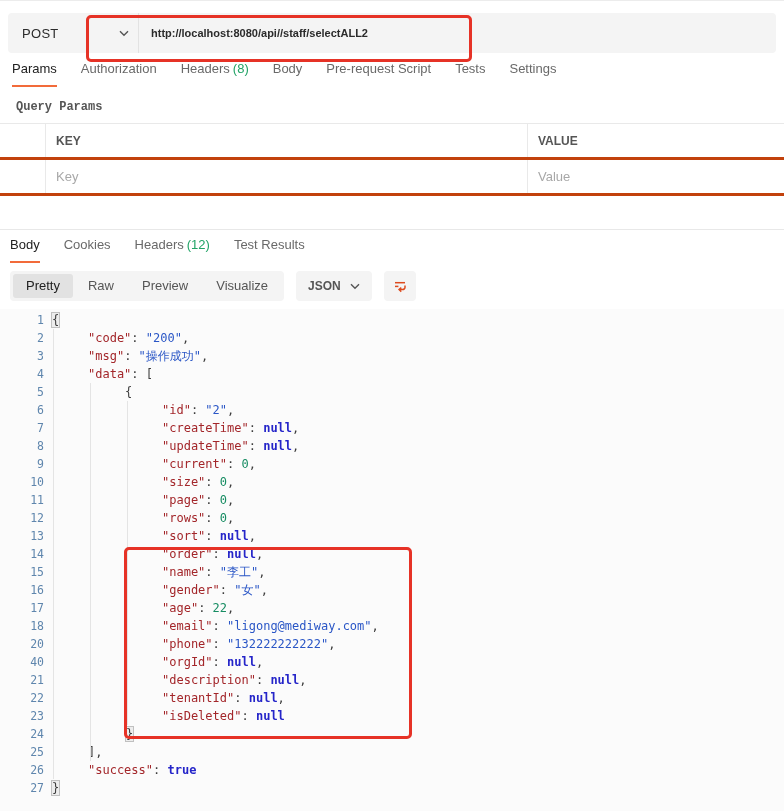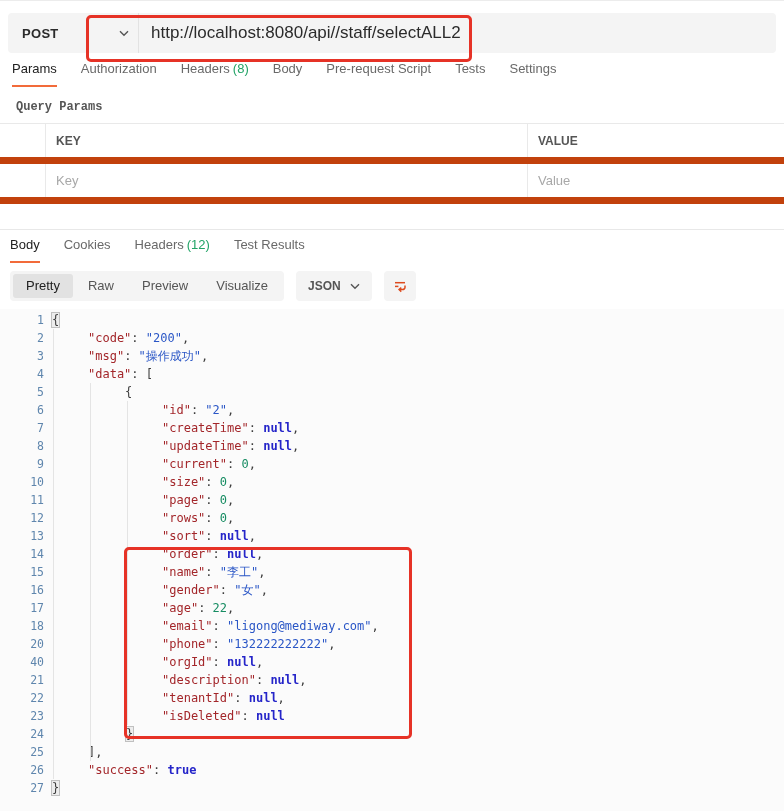--- a/index.html
+++ b/index.html
@@ -2,35 +2,35 @@
 <html><head>
 <meta charset="utf-8">
 <style>
   html,body{margin:0;padding:0;background:#fff;}
   .page{position:relative;width:784px;height:811px;background:#fff;overflow:hidden;
         font-family:"Liberation Sans",sans-serif;border-top:1px solid #ececec;box-sizing:border-box;}
 
   
   .url-row{position:absolute;left:8px;top:12px;right:8px;height:40px;background:#f4f4f4;
            border-radius:4px;display:flex;align-items:center;}
-  .method{width:88px;padding-left:14px;font-weight:bold;font-size:13px;color:#2b2b2b;letter-spacing:.3px;}
+  .method{width:88px;padding-left:14px;font-weight:normal;font-size:13px;color:#2b2b2b;letter-spacing:.3px;}
   .method-chevron{width:28px;display:flex;justify-content:center;color:#555;cursor:pointer;}
   .vdiv{width:1px;height:40px;background:#e2e2e2;}
-  .url-text{padding-left:12px;font-size:17px;color:#2b2b2b;}
+  .url-text{padding-left:12px;font-size:11px;color:#2b2b2b;font-weight:bold;}
 
   
   .tabs{position:absolute;display:flex;gap:24px;font-size:13px;color:#696969;align-items:flex-start;}
   .tab{padding-bottom:9px;cursor:pointer;white-space:nowrap;}
   .tab.active{color:#212121;border-bottom:2px solid #f26b3a;text-align:right;}
   .tab .cnt{color:#21a366;margin-left:3px;}
 
   
   .qp-label{position:absolute;top:99px;left:16px;font-size:12px;font-weight:bold;color:#565656;font-family:Liberation Mono, monospace;}
   .qp-table{position:absolute;top:122px;left:0;right:0;}
-  .qp-row{display:grid;grid-template-columns:45px 482px 1fr;height:33px;border-bottom:7px solid #c2410c;}
+  .qp-row{display:grid;grid-template-columns:45px 482px 1fr;height:33px;border-bottom:3px solid #c2410c;}
   .qp-row.head{border-top:1px solid #e9e9e9;}
   .qp-cell{display:flex;align-items:center;padding-left:10px;border-left:1px solid #e9e9e9;}
   .qp-cell:first-child{border-left:none;}
   .qp-head-txt{font-size:12px;font-weight:bold;color:#555;}
   .qp-ph{font-size:13px;color:#a8a8a8;}
 
   .hr{position:absolute;top:228px;left:0;right:0;height:1px;background:#e8e8e8;}
 
   
   .controls{position:absolute;top:270px;left:10px;display:flex;gap:12px;align-items:center;}

